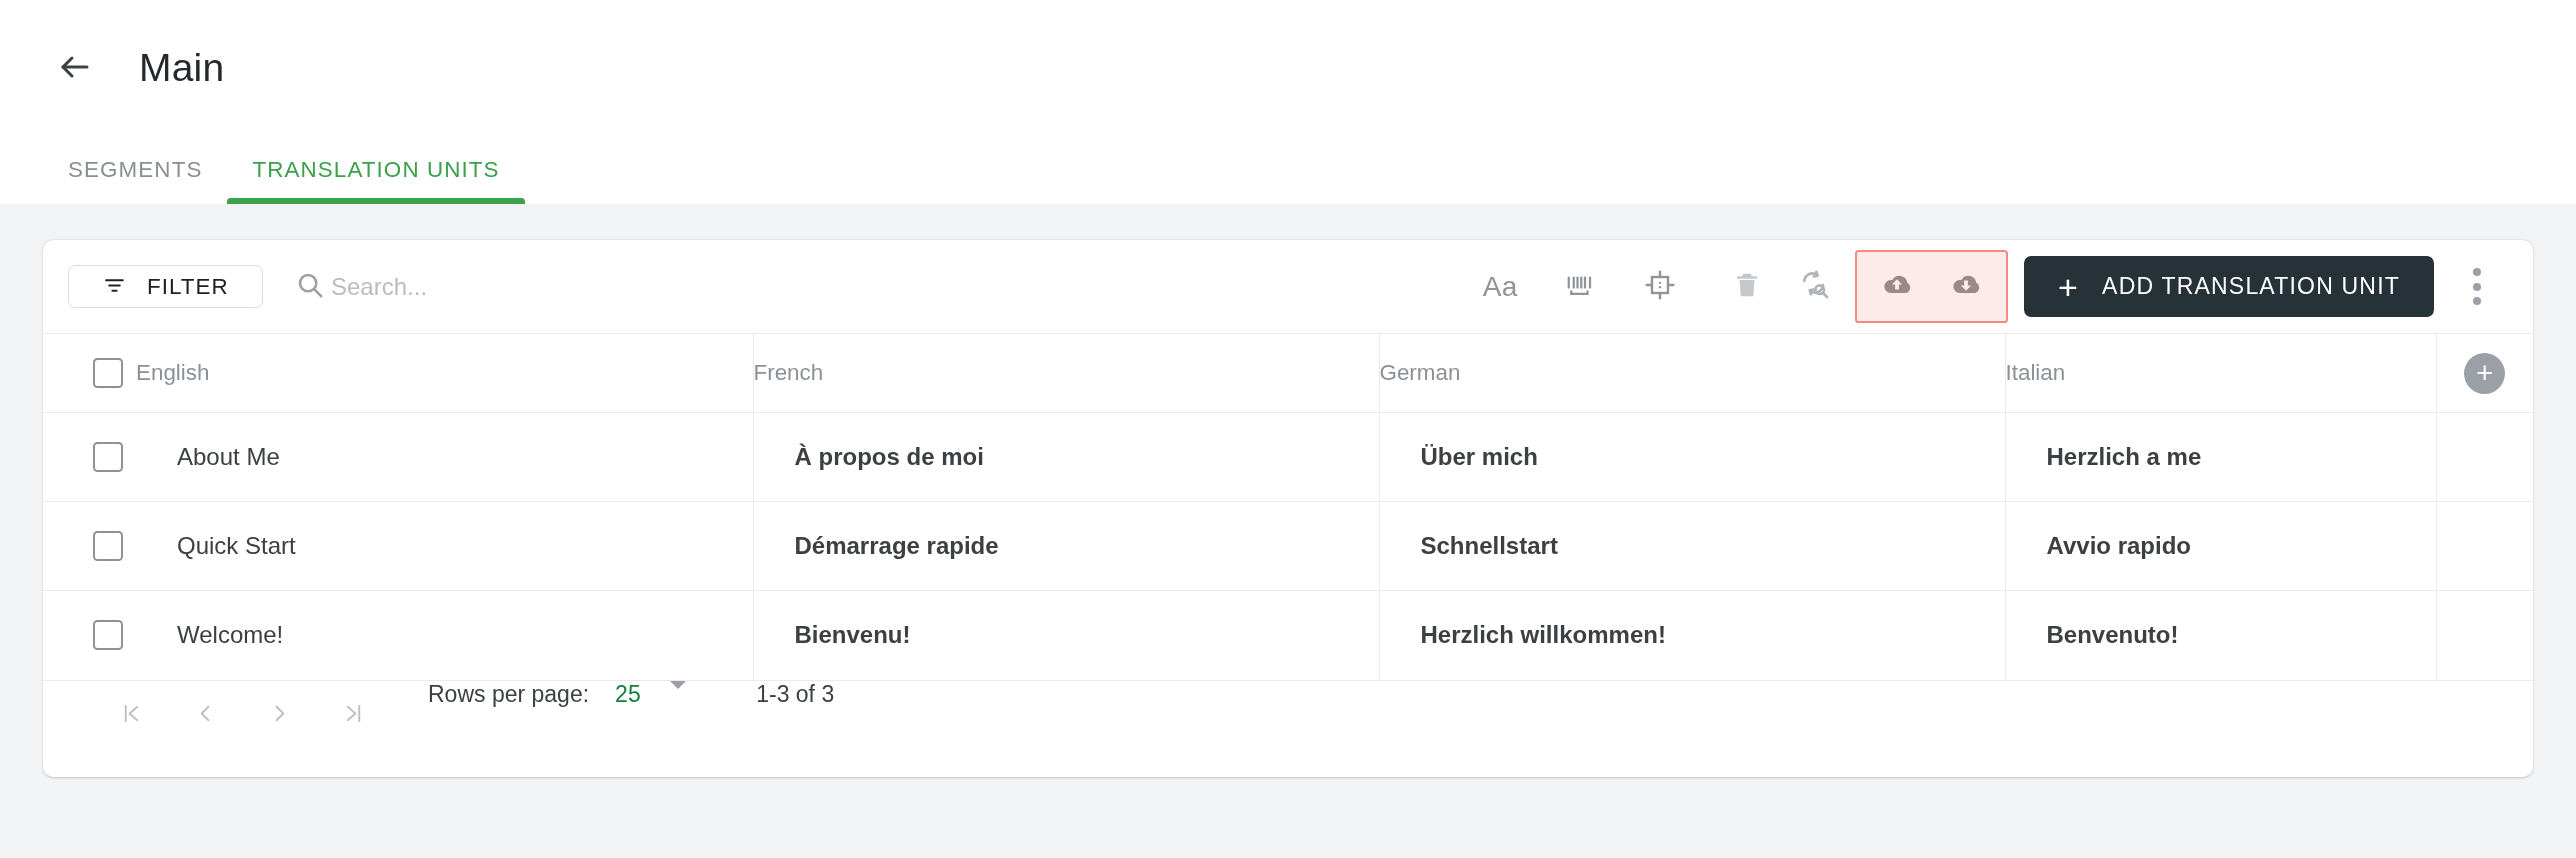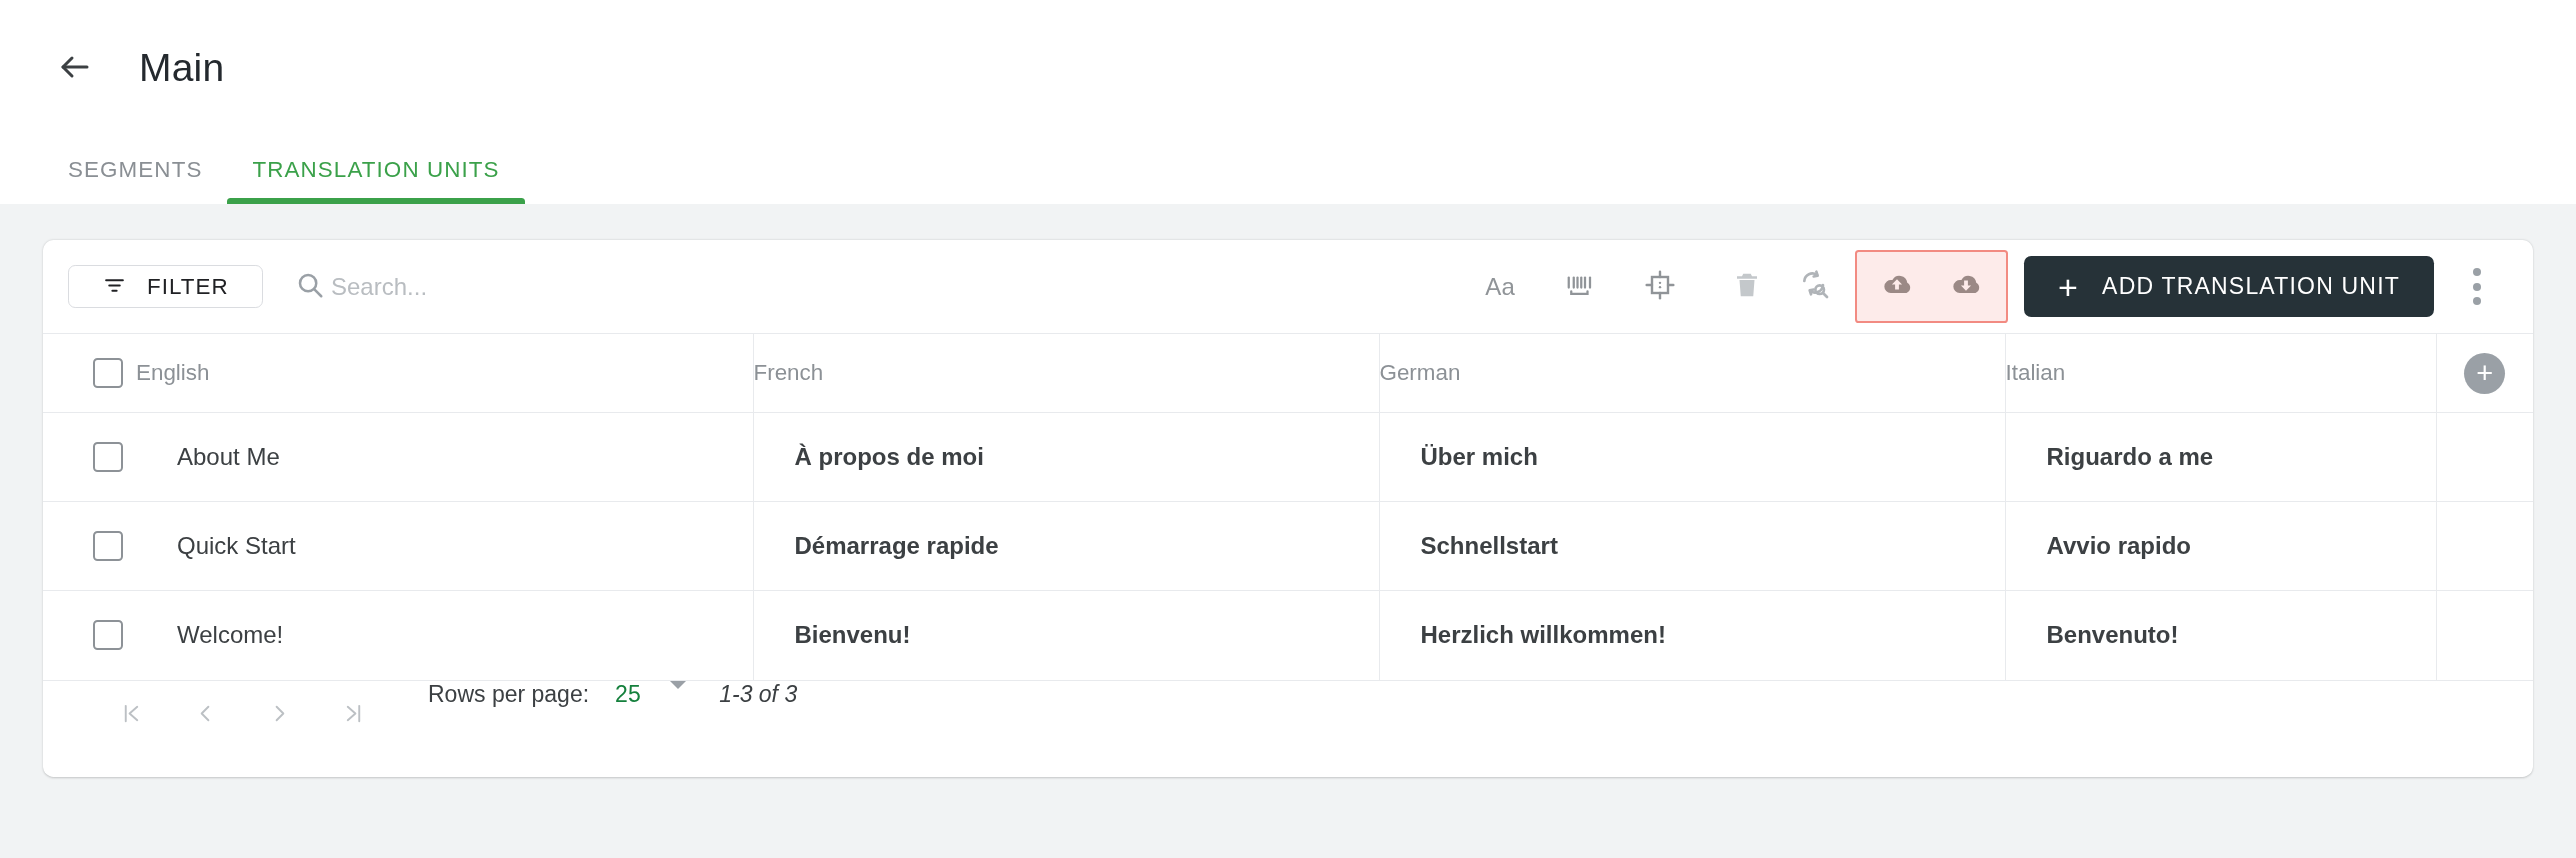--- a/index.html
+++ b/index.html
@@ -120,21 +120,21 @@
   .search-input::placeholder { color: #b9bdc1; }
 
   .icon-btn {
     width: 55px; height: 55px;
     display: flex; align-items: center; justify-content: center;
     cursor: pointer;
     flex: none;
     border-radius: 50%;
   }
   .aa-btn {
-    font-size: 24px;
+    font-size: 28px;
     color: #909498;
     letter-spacing: 0.4px;
   }
 
   .tool-group-mid {
     display: flex; align-items: center;
     gap: 25px;
     margin-right: 32px;
   }
 
@@ -265,22 +265,21 @@
   }
   .rows-val {
     font-size: 23px;
     color: #15803d;
     margin-left: 18px;
   }
   .rows-caret { margin-left: 21.5px; }
   .range-label {
     font-size: 23px;
     color: #3c4043;
-    margin-left: 25px;
-    font-style: italic;
+    margin-left: 62px;
   }
 </style>
 </head>
 <body>
 
 <div class="app-header">
   <div class="back-btn">
     <span>
       <svg viewBox="0 0 24 24" fill="none" stroke="#3c4043" stroke-width="2" stroke-linecap="round" stroke-linejoin="round">
         <line x1="20" y1="12" x2="4" y2="12"></line>
@@ -436,21 +435,21 @@
         </tr>
       </thead>
       <tbody>
         <tr>
           <td class="col-check">
             <div class="chk"></div>
           </td>
           <td class="cell-pad">About Me</td>
           <td class="cell-pad vline">À propos de moi</td>
           <td class="cell-pad vline">Über mich</td>
-          <td class="cell-pad vline">Riguardo a me</td>
+          <td class="cell-pad vline">Herzlich a me</td>
           <td class="vline"></td>
         </tr>
         <tr>
           <td class="col-check">
             <div class="chk"></div>
           </td>
           <td class="cell-pad">Quick Start</td>
           <td class="cell-pad vline">Démarrage rapide</td>
           <td class="cell-pad vline">Schnellstart</td>
           <td class="cell-pad vline">Avvio rapido</td>

